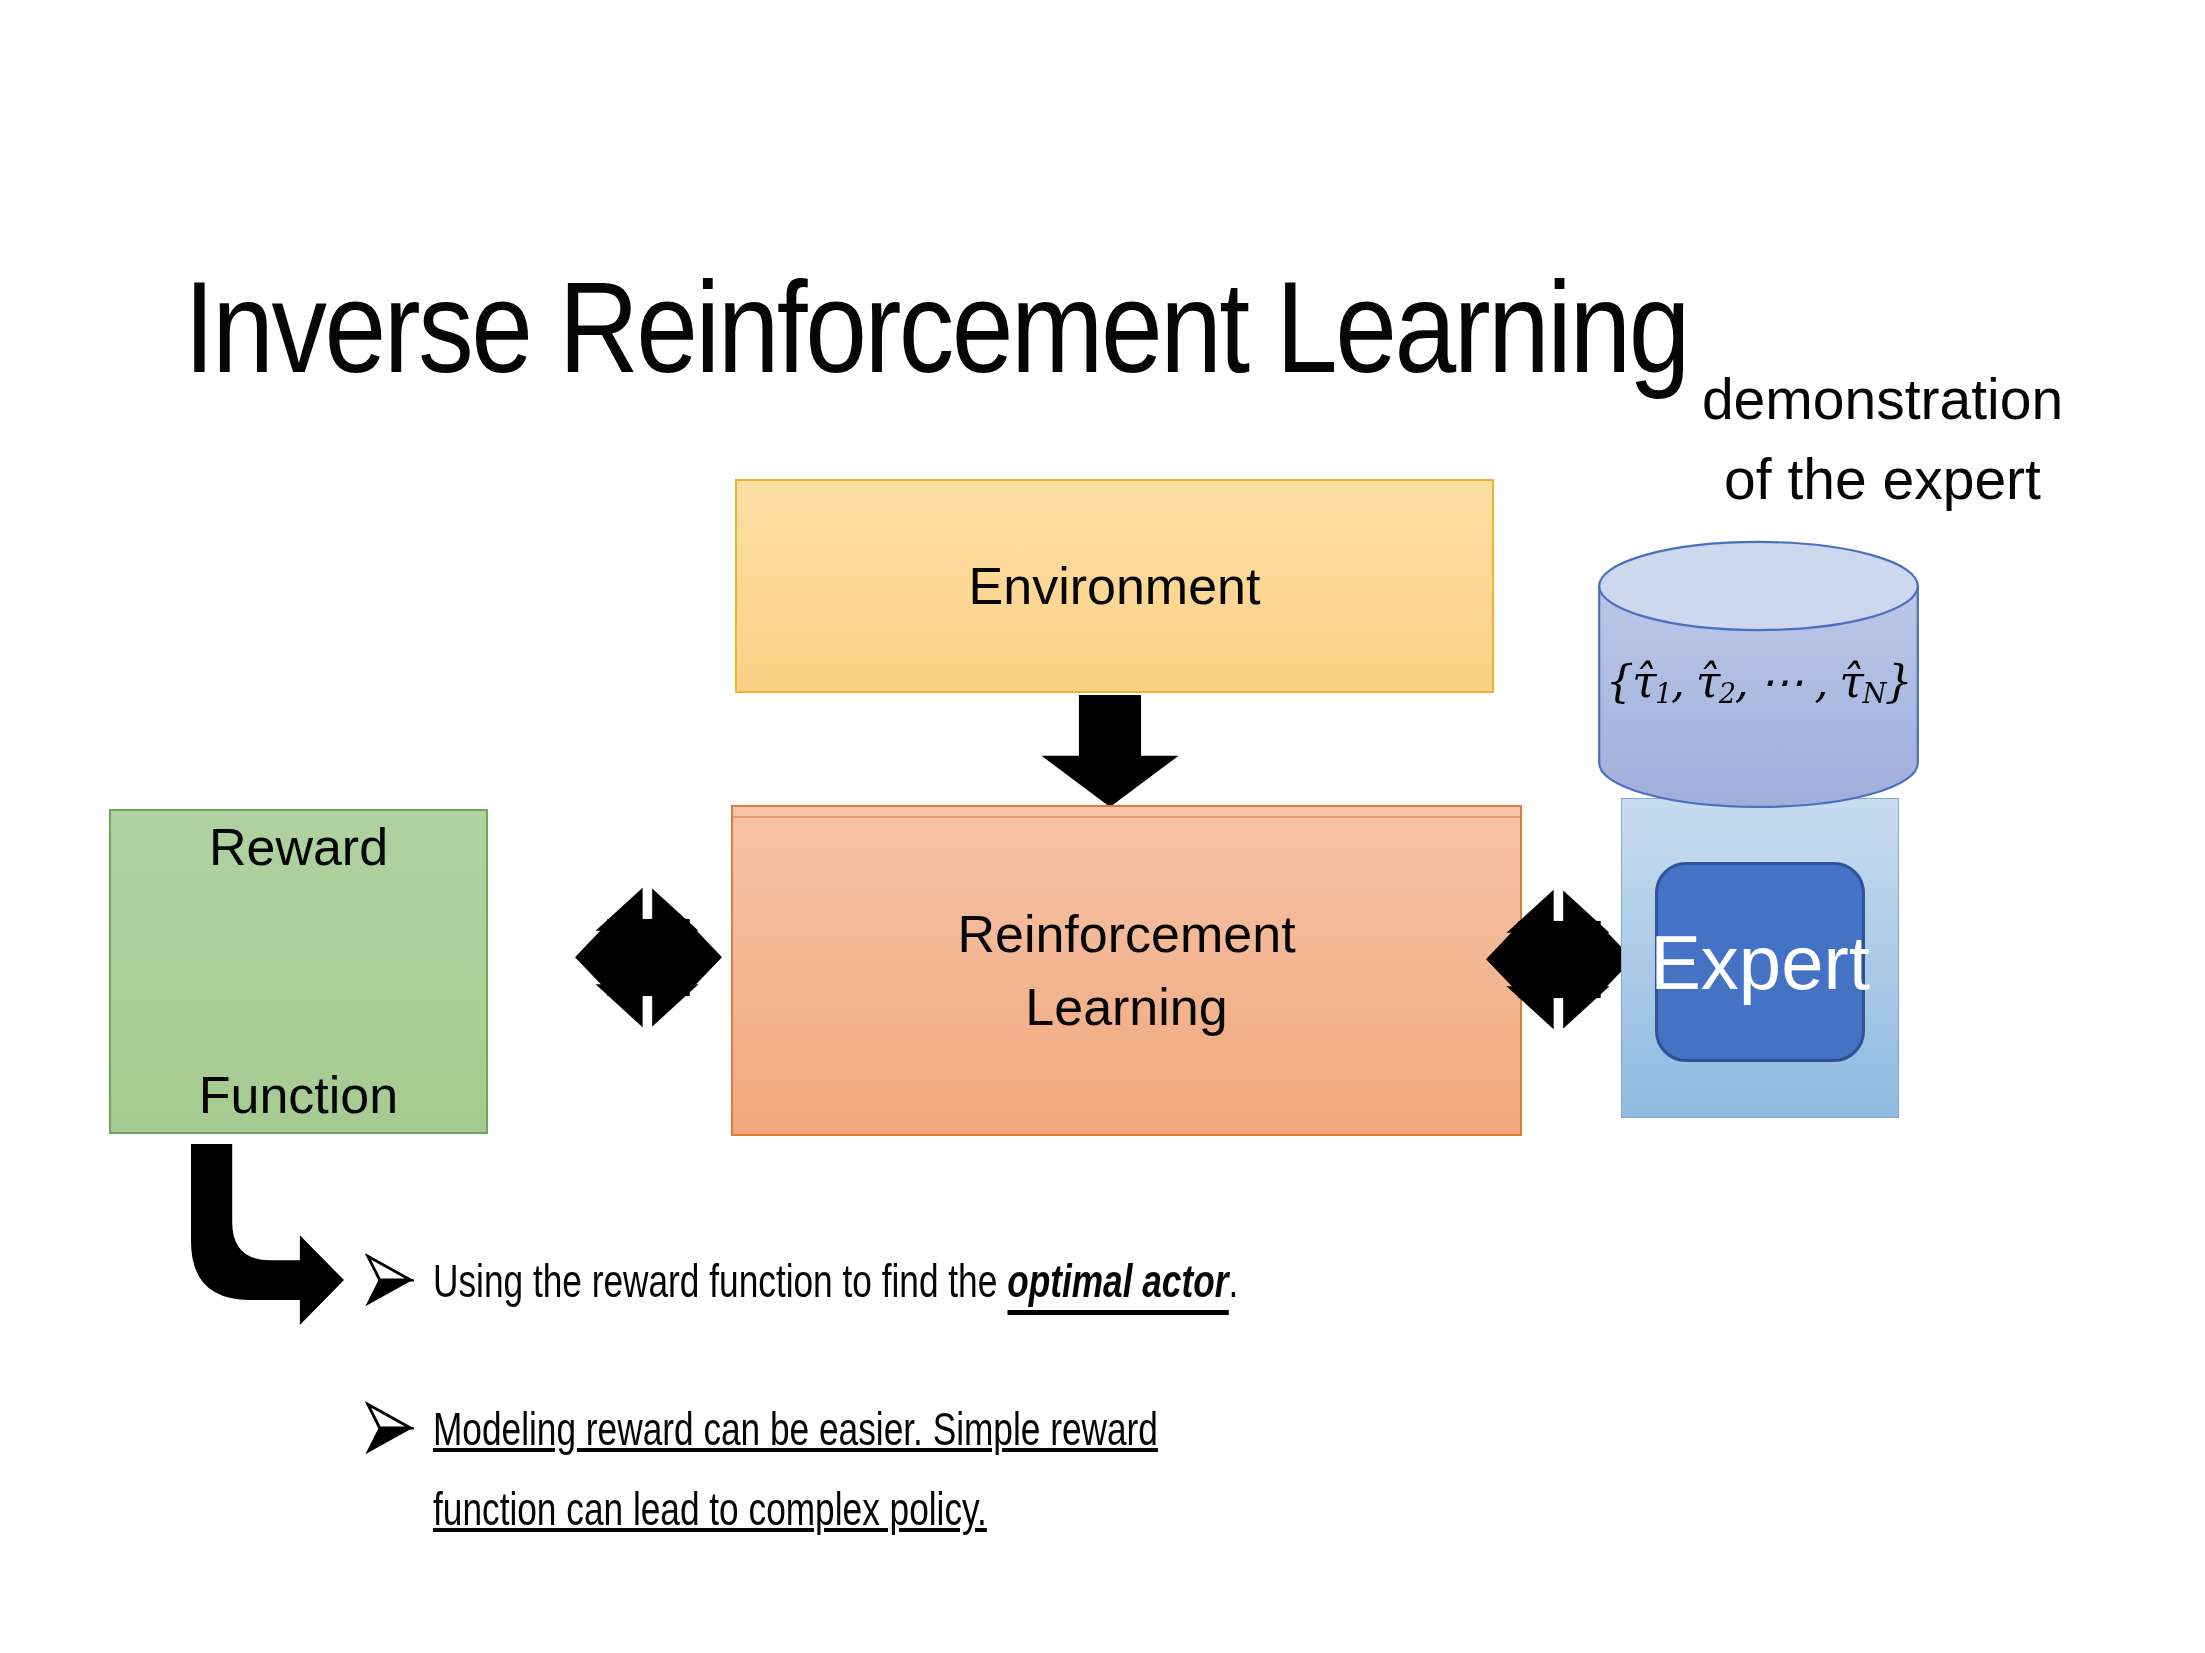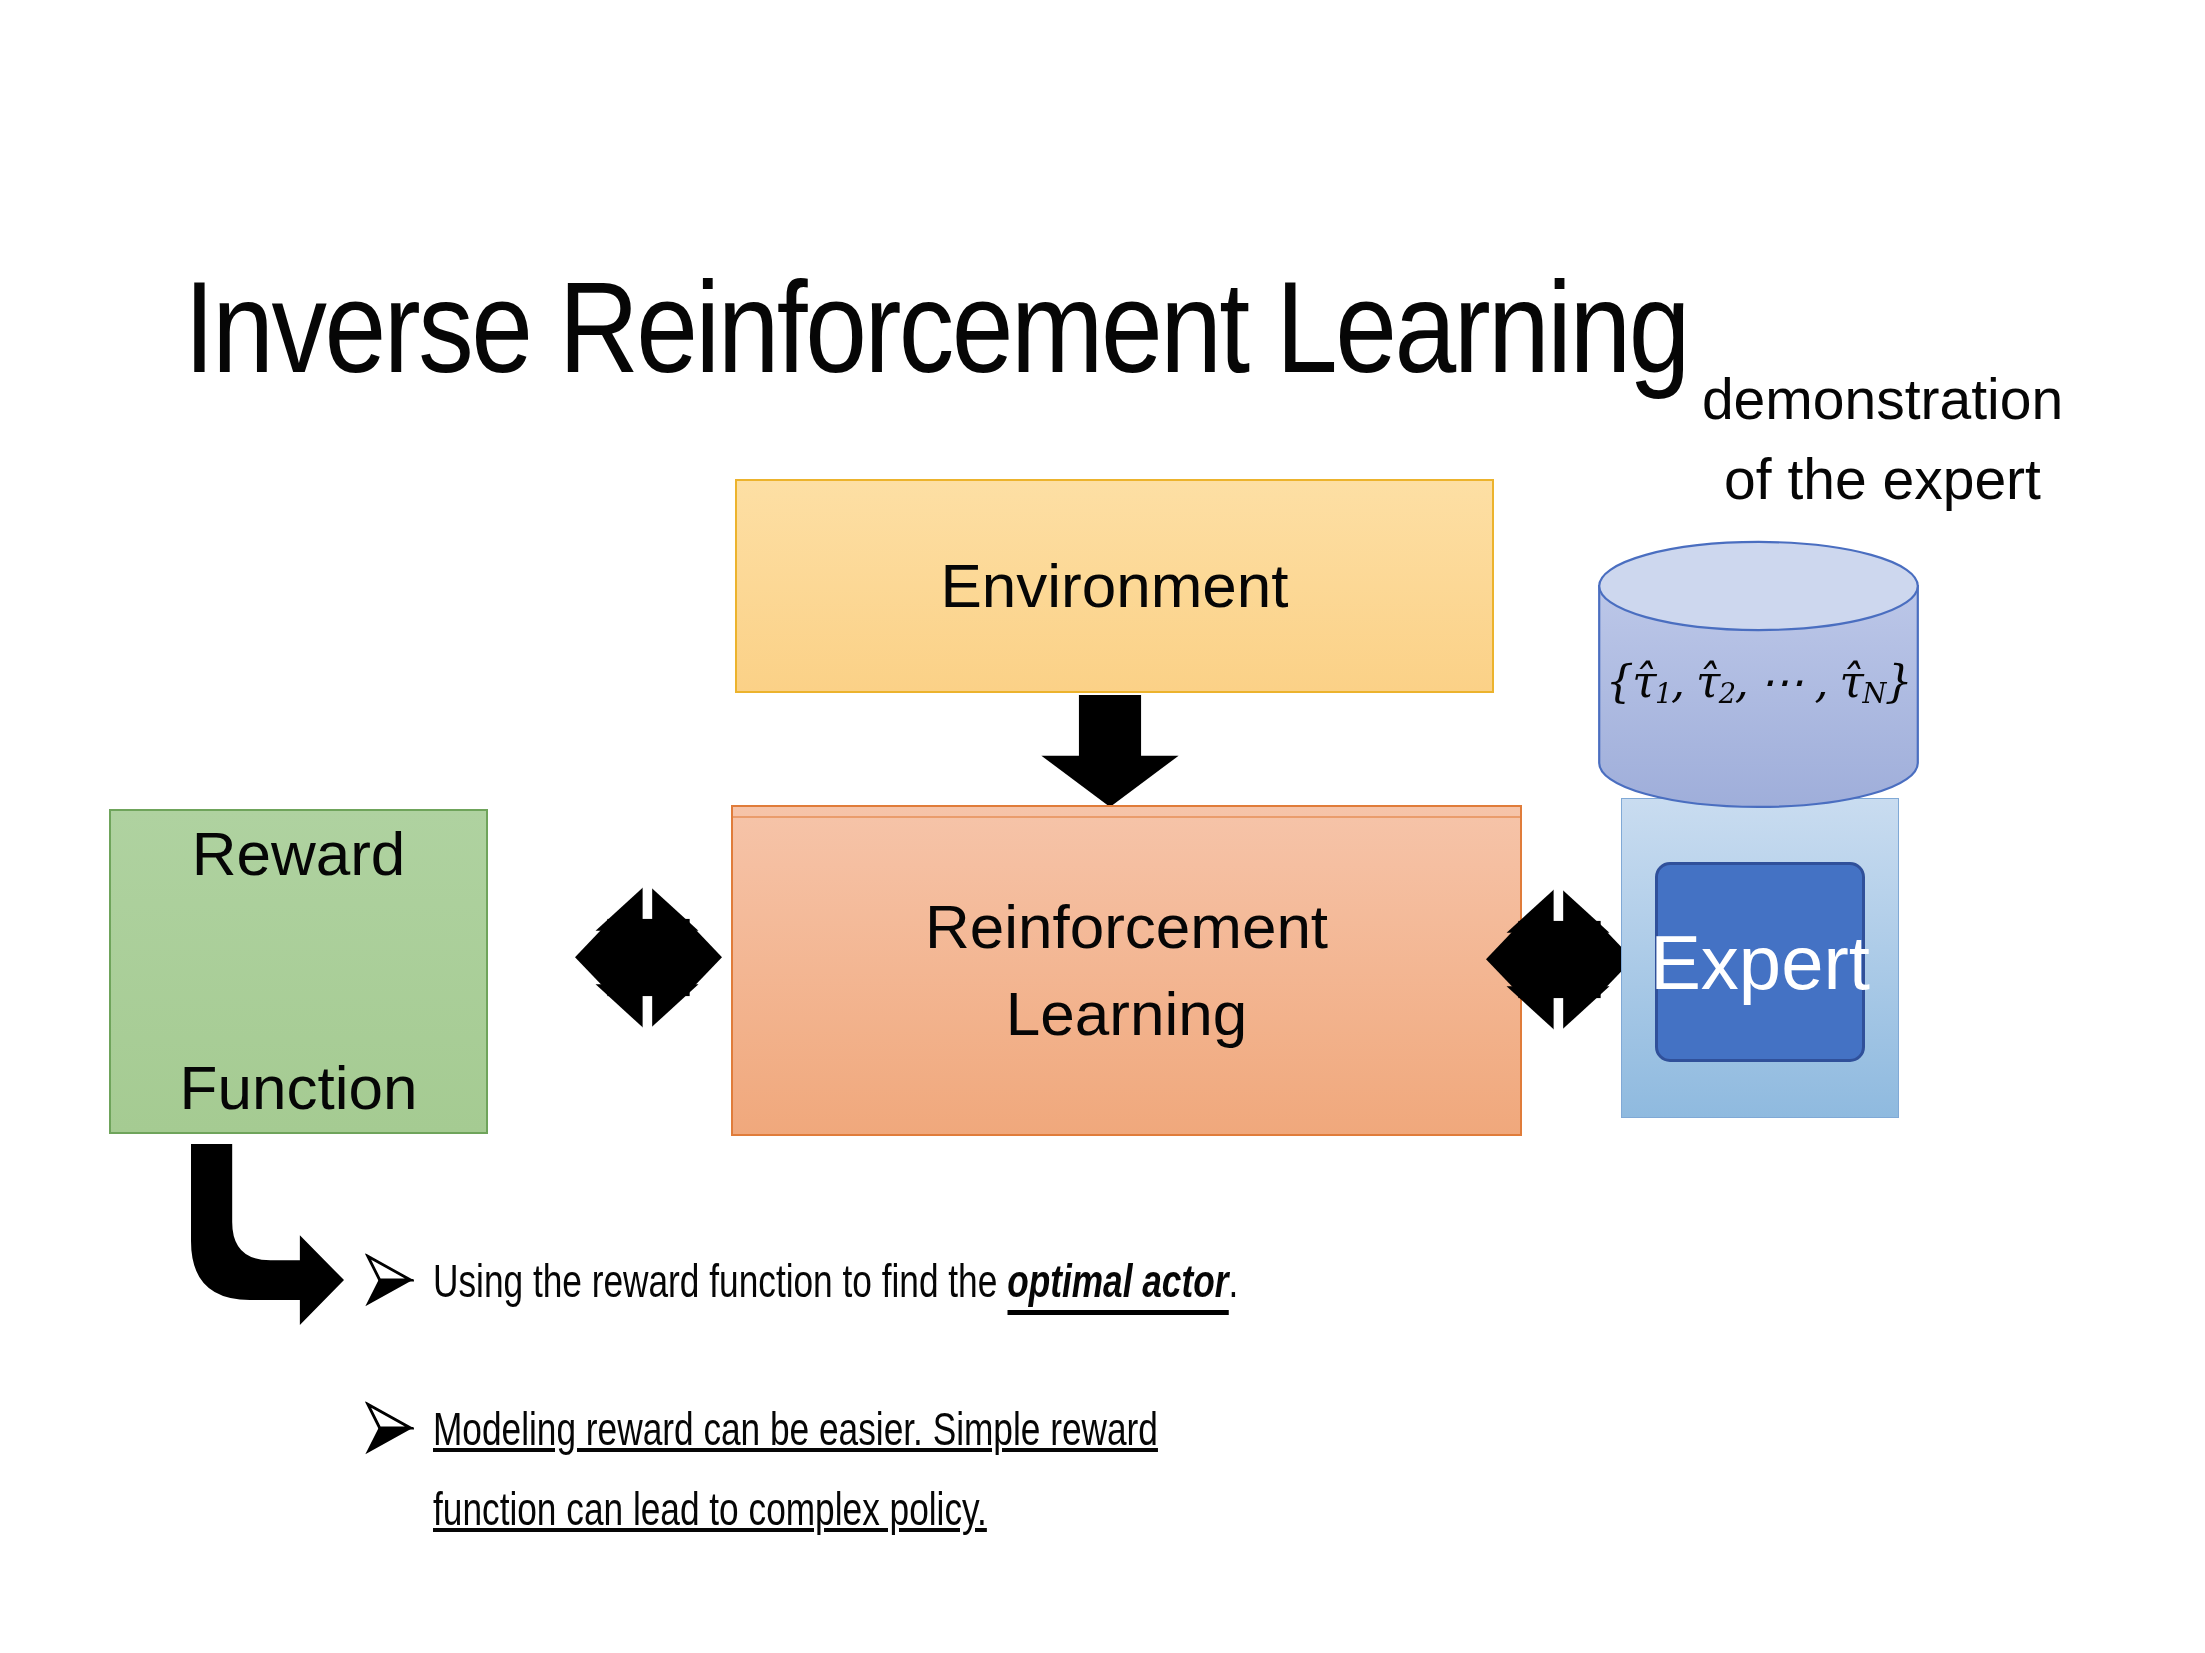--- a/index.html
+++ b/index.html
@@ -10,39 +10,39 @@
   
   #title{left:184px;top:177px;font-size:129px;line-height:1;letter-spacing:-2.9px;
          font-weight:400;white-space:nowrap;transform:scaleX(0.86);transform-origin:left top;}
 
   
   #caption{left:1625px;top:360px;width:515px;text-align:center;font-size:57px;line-height:1.4;}
   #caption span{display:block;}
 
   
   .box{box-sizing:border-box;display:flex;flex-direction:column;align-items:center;justify-content:center;
-       text-align:center;font-size:62px;line-height:1.4;}
+       text-align:center;font-size:52px;line-height:1.4;}
   #env-box{left:735px;top:479px;width:759px;height:214px;
        border:2.9px solid var(--env-border);
        background:linear-gradient(to bottom,var(--env-fill-top),var(--env-fill-bottom));}
   #reward-box{left:109px;top:809px;width:379px;height:325px;
        border:2.9px solid var(--reward-border);
        background:linear-gradient(to bottom,var(--reward-fill-top),var(--reward-fill-bottom));justify-content:space-between;}
   #rl-box{left:731px;top:805px;width:791px;height:331px;
        border:2.9px solid var(--rl-border);
        background:linear-gradient(to bottom,var(--rl-fill-top),var(--rl-fill-bottom));}
   #rl-box::after{content:"";position:absolute;left:0;right:0;top:8.8px;
        border-top:2.2px solid var(--rl-border);opacity:.55;}
 
   
   #expert-panel{left:1621px;top:798px;width:278px;height:320px;box-sizing:border-box;
        border:1.5px solid var(--panel-border);
        background:linear-gradient(to bottom,var(--panel-fill-top),var(--panel-fill-bottom));}
   #expert-box{left:1655px;top:862px;width:210px;height:200px;box-sizing:border-box;
-       border:3.7px solid var(--expert-border);border-radius:15px;background:var(--expert-fill);
+       border:3.7px solid var(--expert-border);border-radius:31px;background:var(--expert-fill);
        display:flex;align-items:center;justify-content:center;color:#fff;font-size:76px;}
 
   
   #cylinder{left:1597px;top:539px;width:323px;height:290px;}
   #formula{left:1597px;top:656px;width:323px;text-align:center;
        font-family:"DejaVu Serif","Liberation Serif",serif;font-style:italic;
        font-size:44px;letter-spacing:-1.5px;white-space:nowrap;}
   #formula .sub{font-size:0.62em;vertical-align:-0.22em;}
 
   

